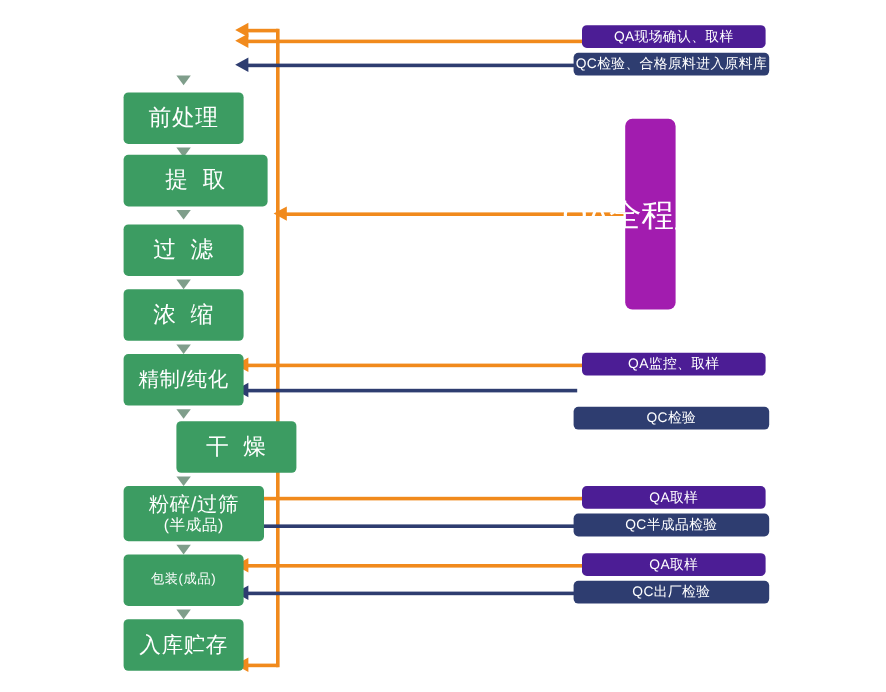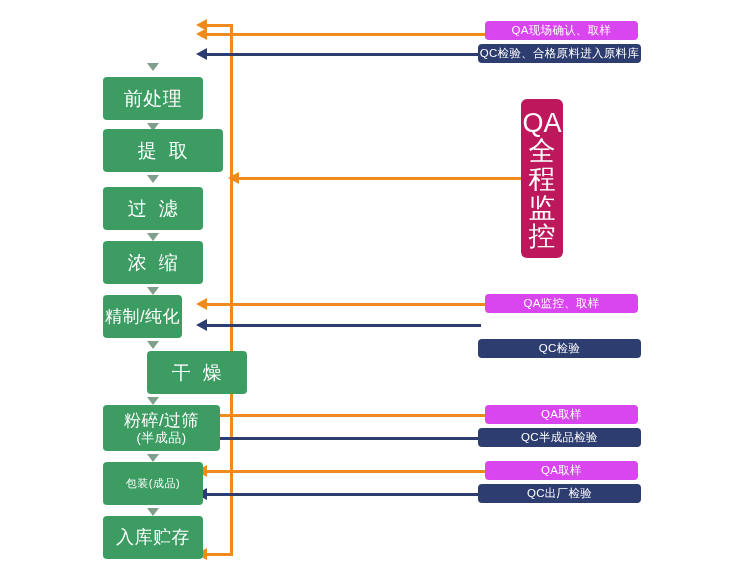--- a/index.html
+++ b/index.html
@@ -59,32 +59,31 @@
     box-sizing: border-box;
     border-radius: 4px;
     color: #ffffff;
     font-size: 11.5px;
     display: flex;
     align-items: center;
     justify-content: center;
     white-space: nowrap;
     letter-spacing: 0.3px;
   }
-  .pill.qa { background: #d946ef; }
+  .pill.qa { background: #4c1d95; }
   .pill.qc { background: #2e3d70; }
 
   
   .qa-vert {
     position: absolute;
     box-sizing: border-box;
-    background: #be185d;
+    background: #a21caf;
     border-radius: 6px;
     color: #ffffff;
     display: flex;
-    flex-direction: column;
     align-items: center;
     justify-content: center;
     font-size: 27px;
     line-height: 1.04;
     letter-spacing: 0px;
     padding-top: 2px;
   }
   .qa-vert span { display: block; }
 
   
@@ -181,21 +180,21 @@
   <div class="proc" style="left:103px; top:187px; width:100px; height:43px;">
     <div class="t1">过  滤</div>
   </div>
   <div class="tri" style="left:147px; top:233px;"></div>
 
   <div class="proc" style="left:103px; top:241px; width:100px; height:43px;">
     <div class="t1">浓  缩</div>
   </div>
   <div class="tri" style="left:147px; top:287px;"></div>
 
-  <div class="proc" style="left:103px; top:295px; width:79px; height:43px;">
+  <div class="proc" style="left:103px; top:295px; width:100px; height:43px;">
     <div class="t1" style="font-size:17px;">精制/纯化</div>
   </div>
   <div class="tri" style="left:147px; top:341px;"></div>
 
   <div class="proc" style="left:103px; top:351px; width:100px; height:43px;margin-left:44px;">
     <div class="t1">干  燥</div>
   </div>
   <div class="tri" style="left:147px; top:397px;"></div>
 
   <div class="proc" style="left:103px; top:405px; width:117px; height:46px;">

